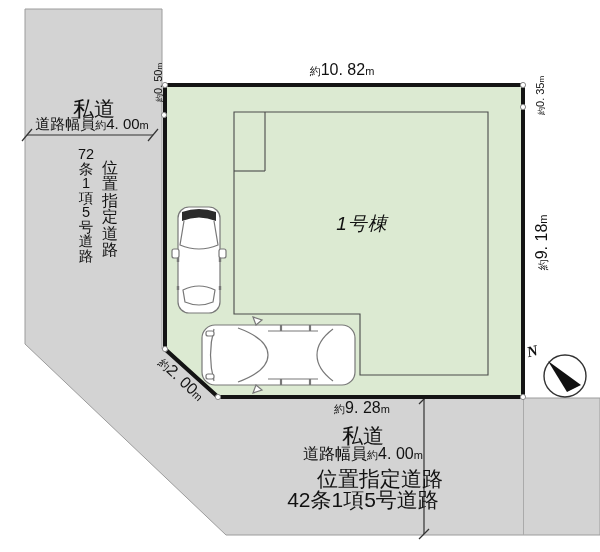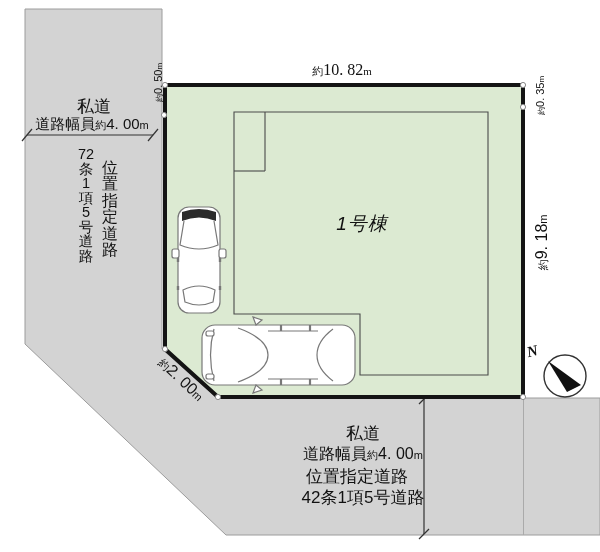--- a/index.html
+++ b/index.html
@@ -9,21 +9,21 @@
   }
   #plan-svg{position:absolute;left:0;top:0;}
   .txt{position:absolute;white-space:nowrap;line-height:1.05;color:#111;}
   .ctr{text-align:center;}
   .num{font-size:16px;}
   .sm{font-size:11px;}
   .num-s{font-size:11px;}
   .sm-s{font-size:8px;}
   .jp15{font-size:15px;}
   .jp16{font-size:16px;}
-  .jp17{font-size:17px;}
+  .jp17{font-size:21px;}
   .rot-ccw{transform:rotate(-90deg);transform-origin:center center;}
   .vcol{position:absolute;display:flex;flex-direction:column;align-items:center;}
   .vcol .vchar{text-align:center;}
   .vcol-a .vchar{font-size:14.5px;height:14.5px;line-height:14.5px;}
   .vcol-b .vchar{font-size:16px;height:16.4px;line-height:16.4px;}
   .north{font-family:"Liberation Serif","DejaVu Serif",serif;font-style:italic;font-weight:600;font-size:15px;}
   .bldg-label{font-size:19px;letter-spacing:1px;font-style:italic;}
 </style>
 </head>
 <body>
@@ -95,24 +95,25 @@
       <circle cx="218" cy="397" r="2.6"></circle>
       <circle cx="523" cy="397" r="2.6"></circle>
     </g>
 
     <g>
       <circle cx="565" cy="376" r="21" fill="#ffffff" stroke="#333" stroke-width="1.4"></circle>
       <polygon points="548,361 581,385 567,392" fill="#111"></polygon>
     </g>
   </svg>
 
-  <div class="txt ctr" style="left:262px;top:62px;width:160px;font-family:Liberation Serif, serif;"><span class="sm">約</span><span class="num">10. 82</span><span class="sm">m</span></div>
+  <div class="txt ctr" style="left:262px;top:62px;width:160px;"><span class="sm">約</span><span class="num">10. 82</span><span class="sm">m</span></div>
 
   <div class="txt ctr rot-ccw" style="left:487px;top:234px;width:110px;"><span class="sm">約</span><span class="num">9. 18</span><span class="sm">m</span></div>
 
+  <div class="txt ctr" style="left:282px;top:400px;width:160px;"><span class="sm">約</span><span class="num">9. 28</span><span class="sm">m</span></div>
 
   <div class="txt ctr" style="left:121px;top:371px;width:120px;transform:rotate(43deg);transform-origin:center center;"><span class="sm">約</span><span class="num">2. 00</span><span class="sm">m</span></div>
 
   <div class="txt ctr rot-ccw" style="left:107px;top:74px;width:100px;"><span class="sm-s">約</span><span class="num-s">0. 50</span><span class="sm-s">m</span></div>
 
   <div class="txt ctr rot-ccw" style="left:489px;top:87px;width:100px;"><span class="sm-s">約</span><span class="num-s">0. 35</span><span class="sm-s">m</span></div>
 
   <div class="txt ctr bldg-label" style="left:302px;top:214px;width:120px;">1号棟</div>
 
   <div class="txt ctr jp17" style="left:44px;top:98px;width:100px;">私道</div>
@@ -132,18 +133,18 @@
       <div class="vchar">位</div>
       <div class="vchar">置</div>
       <div class="vchar">指</div>
       <div class="vchar">定</div>
       <div class="vchar">道</div>
       <div class="vchar">路</div>
     </div>
 
   <div class="txt ctr jp17" style="left:263px;top:425px;width:200px;">私道</div>
   <div class="txt ctr" style="left:263px;top:446px;width:200px;"><span class="jp16">道路幅員</span><span class="sm">約</span><span class="jp16">4. 00</span><span class="sm">m</span></div>
-  <div class="txt ctr jp17" style="left:257px;top:468px;width:200px;">位置指定道路</div>
+  <div class="txt ctr jp17" style="left:280px;top:468px;width:200px;">位置指定道路</div>
   <div class="txt ctr jp17" style="left:263px;top:489px;width:200px;">42条1項5号道路</div>
 
   <div class="txt north" style="left:527px;top:344px;transform:rotate(-14deg);">N</div>
 
 </div>
 
 </body></html>

